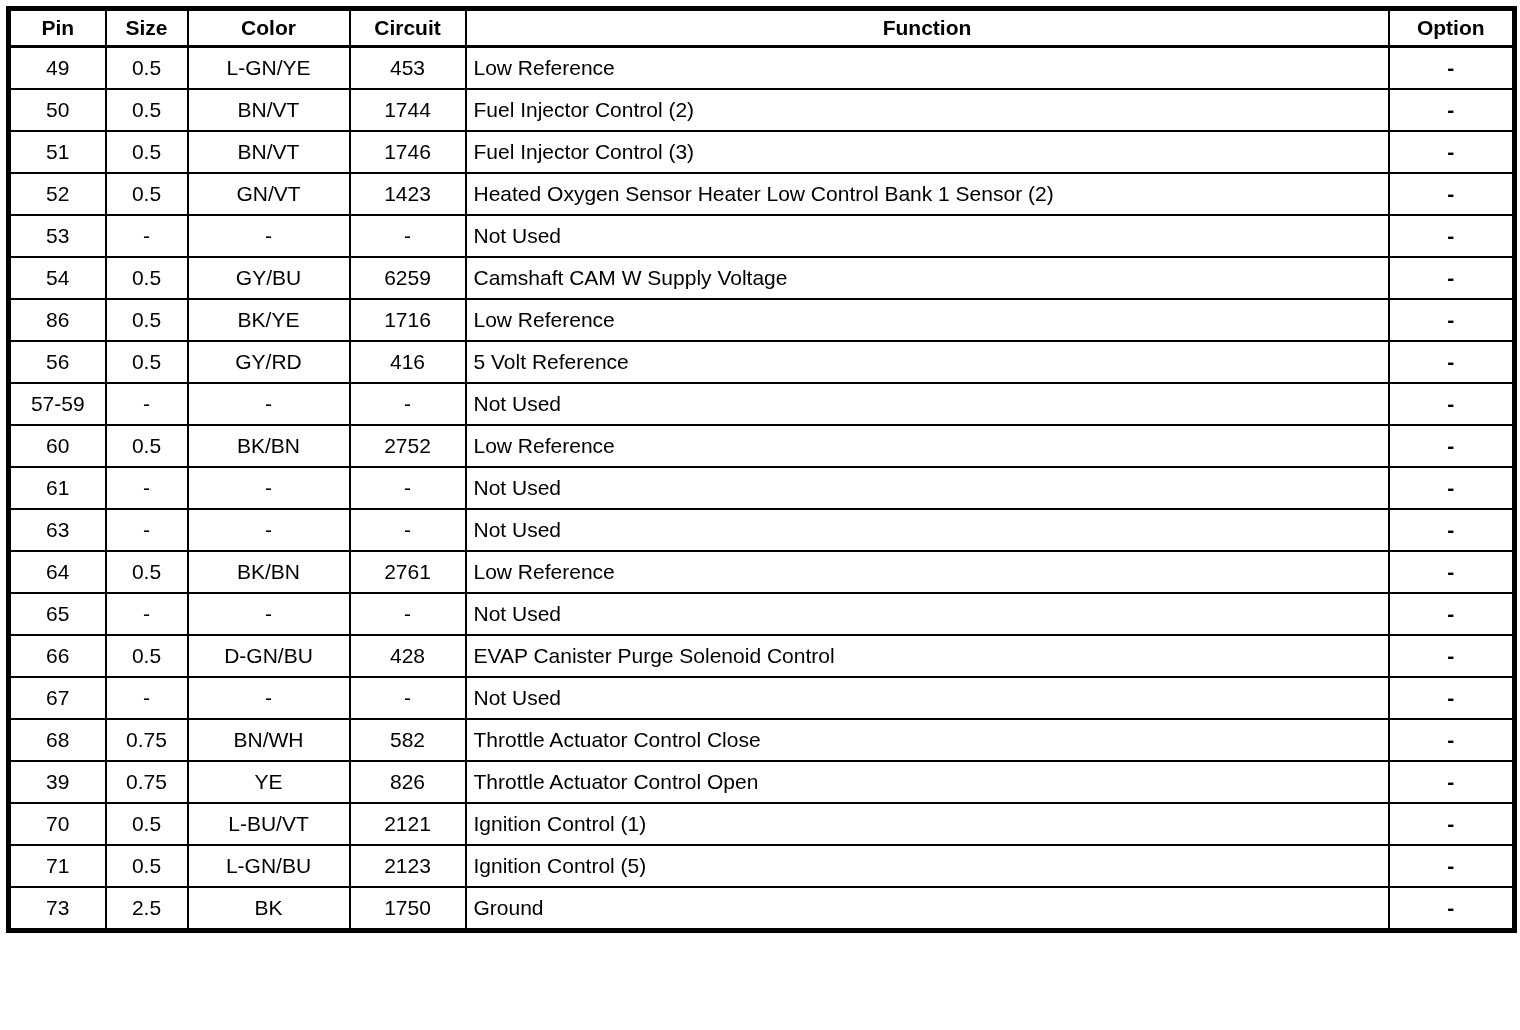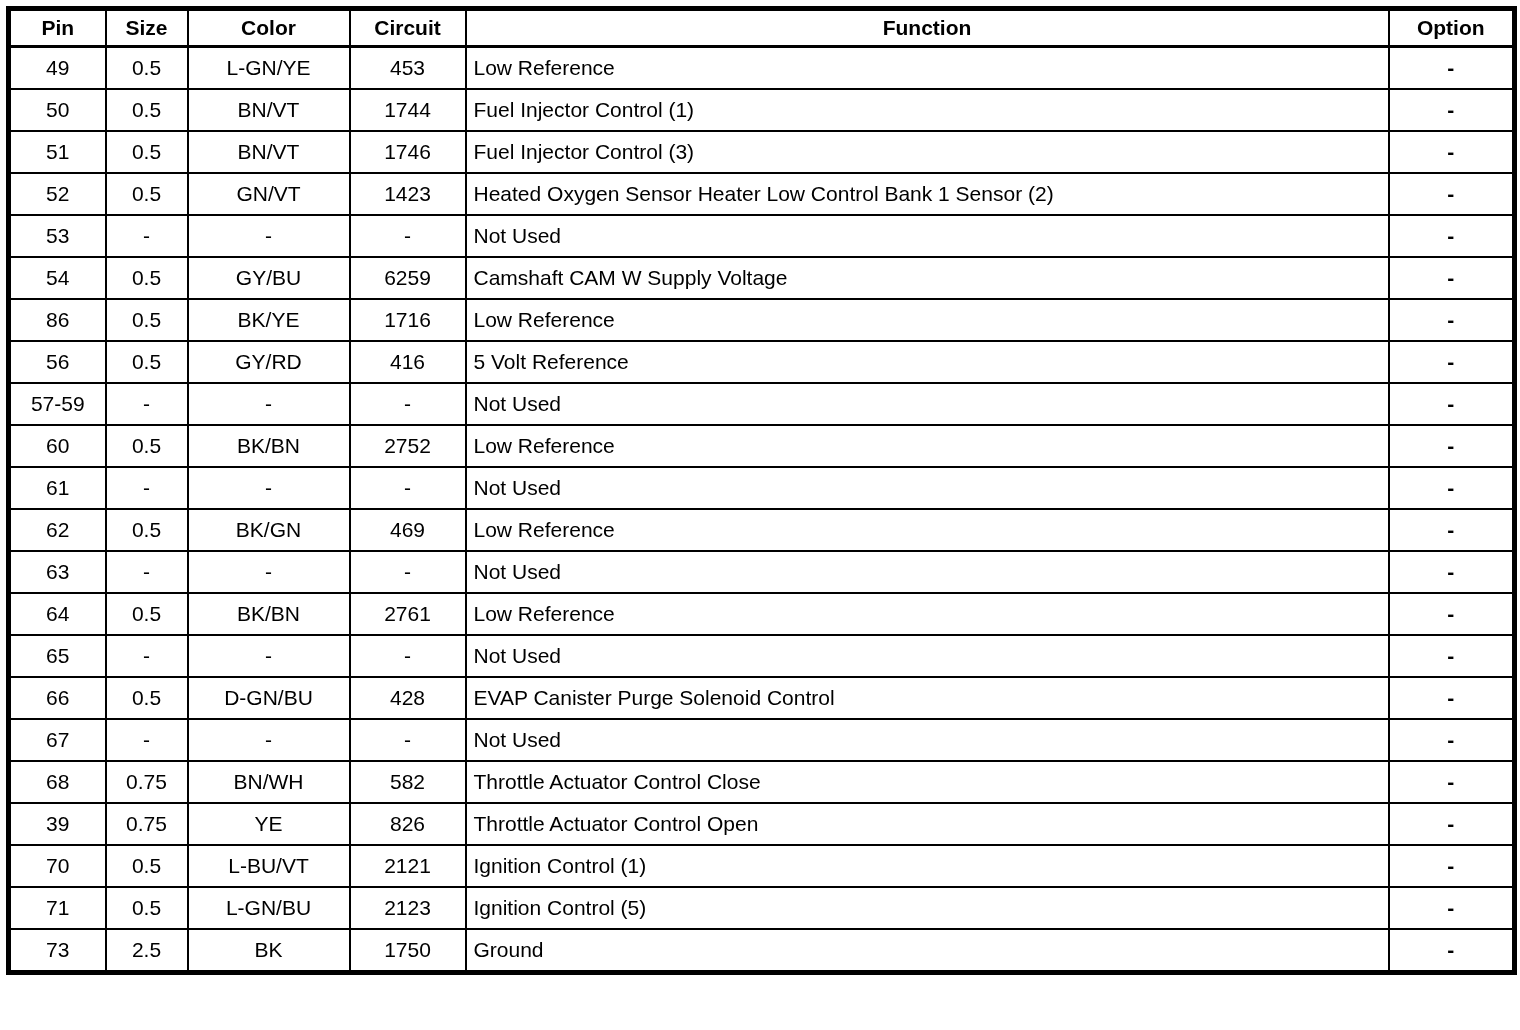--- a/index.html
+++ b/index.html
@@ -94,21 +94,21 @@
           <td class="col-color">L-GN/YE</td>
           <td class="col-circuit">453</td>
           <td class="col-function">Low Reference</td>
           <td class="col-option">-</td>
         </tr>
         <tr>
           <td class="col-pin">50</td>
           <td class="col-size">0.5</td>
           <td class="col-color">BN/VT</td>
           <td class="col-circuit">1744</td>
-          <td class="col-function">Fuel Injector Control (1)</td>
+          <td class="col-function">Fuel Injector Control (2)</td>
           <td class="col-option">-</td>
         </tr>
         <tr>
           <td class="col-pin">51</td>
           <td class="col-size">0.5</td>
           <td class="col-color">BN/VT</td>
           <td class="col-circuit">1746</td>
           <td class="col-function">Fuel Injector Control (3)</td>
           <td class="col-option">-</td>
         </tr>
@@ -167,28 +167,20 @@
           <td class="col-circuit">2752</td>
           <td class="col-function">Low Reference</td>
           <td class="col-option">-</td>
         </tr>
         <tr>
           <td class="col-pin">61</td>
           <td class="col-size">-</td>
           <td class="col-color">-</td>
           <td class="col-circuit">-</td>
           <td class="col-function">Not Used</td>
-          <td class="col-option">-</td>
-        </tr>
-        <tr>
-          <td class="col-pin">62</td>
-          <td class="col-size">0.5</td>
-          <td class="col-color">BK/GN</td>
-          <td class="col-circuit">469</td>
-          <td class="col-function">Low Reference</td>
           <td class="col-option">-</td>
         </tr>
         <tr>
           <td class="col-pin">63</td>
           <td class="col-size">-</td>
           <td class="col-color">-</td>
           <td class="col-circuit">-</td>
           <td class="col-function">Not Used</td>
           <td class="col-option">-</td>
         </tr>

